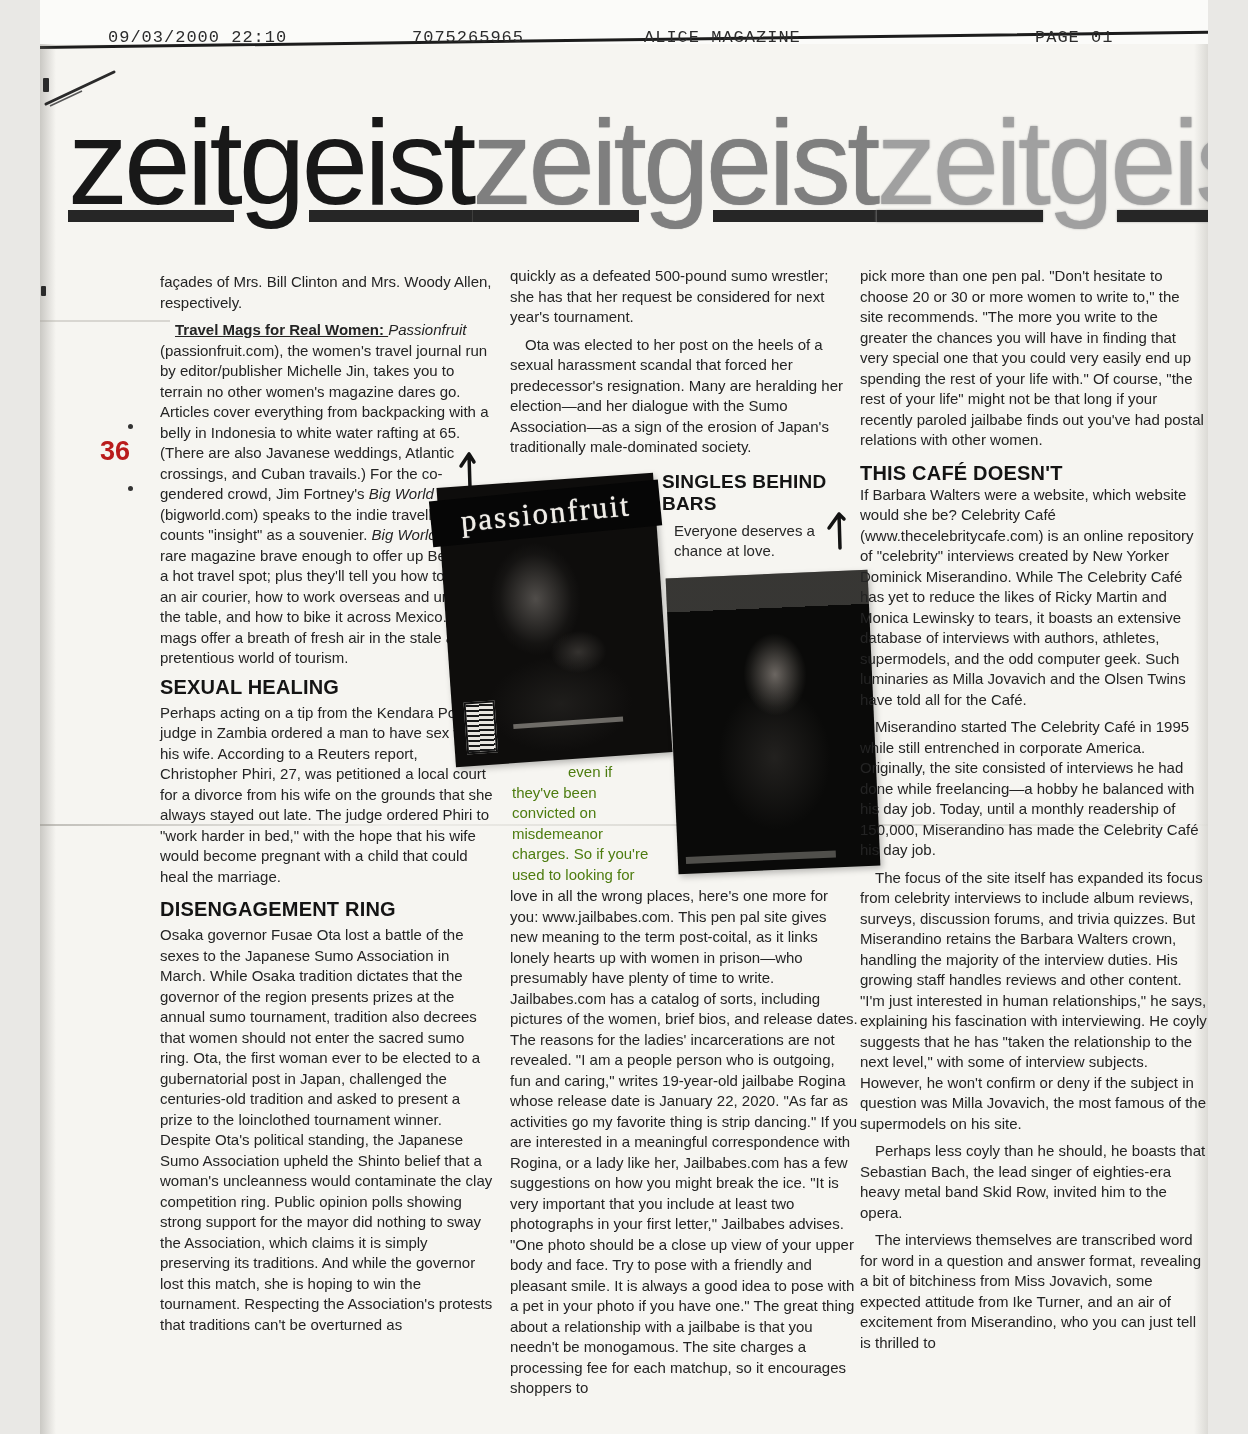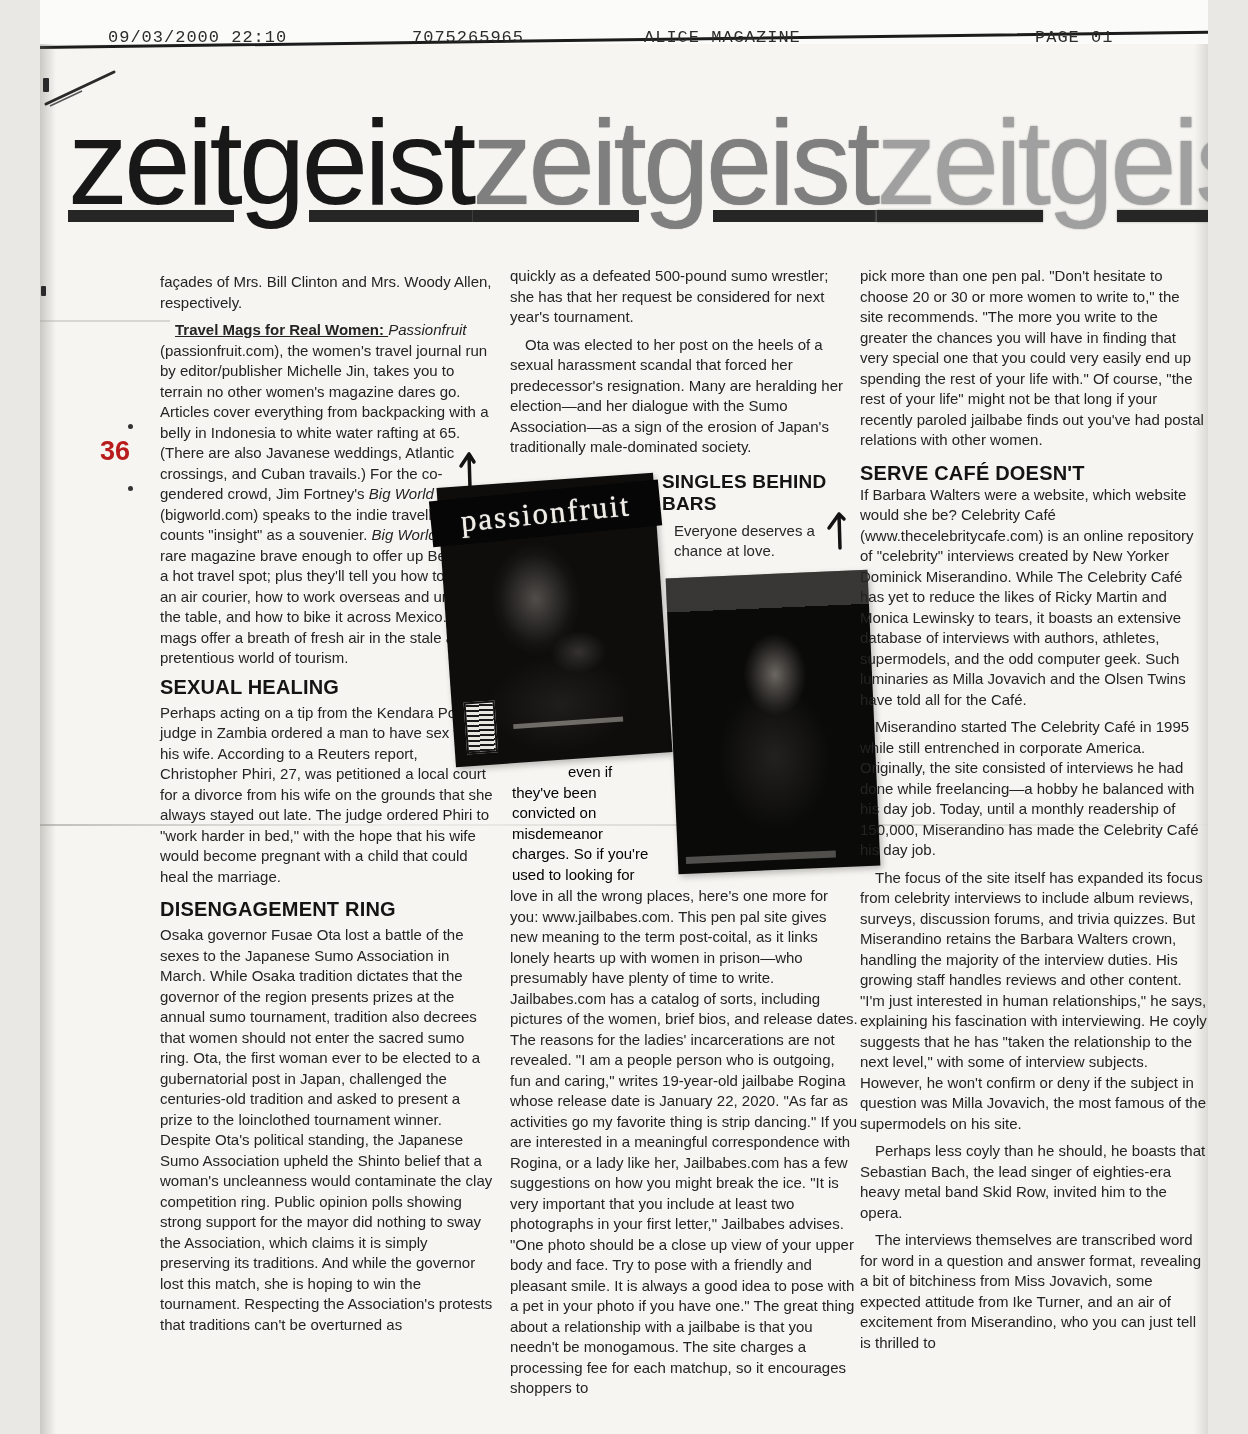--- a/index.html
+++ b/index.html
@@ -70,21 +70,21 @@
       radial-gradient(ellipse 70px 90px at 50% 62%,rgba(80,76,72,.35),transparent 80%),
       #0a0a09;
     box-shadow:2px 3px 6px rgba(0,0,0,.25);}
   .jb-caption{position:absolute;left:8px;bottom:10px;width:150px;height:7px;
     background:rgba(185,182,175,.4);}
   .feature-head{position:absolute;left:622px;top:471px;width:180px;}
   .feature-head .heading{font-size:19px;line-height:22px;}
   .feature-sub{margin-top:6px;padding-left:12px;font-size:15px;line-height:20px;width:155px;}
 
   
-  .wrap-col{position:absolute;left:472px;top:762px;width:185px;font-size:15px;line-height:20.6px;color:#000000;}
+  .wrap-col{position:absolute;left:472px;top:762px;width:185px;font-size:15px;line-height:20.6px;color:#4d7c0f;}
   .wrap-col .l0{padding-left:56px;}
 
   
   .pen{position:absolute;}
   svg{display:block;}
 </style>
 </head>
 <body>
 
 <div id="page">
@@ -168,21 +168,21 @@
     <div>charges.  So if you're</div>
     <div>used to looking for</div>
   </div>
 
   <div class="col" style="left:470px;top:886px;width:348px;">
     <p><span>love in all the wrong places, here's one more for you: www.jailbabes.com.  This pen pal site gives new meaning to the term post-coital, as it links lonely hearts up with women in prison—who presumably have plenty of time to write. Jailbabes.com has a catalog of sorts, including pictures of the women, brief bios, and release dates.  The reasons for the ladies' incarcerations are not revealed.  "I am a people person who is outgoing, fun and caring," writes 19-year-old jailbabe Rogina whose release date  is January 22, 2020. "As far as activities go my favorite thing is strip dancing."  If you are interested in a meaningful correspondence with Rogina, or a lady like her, Jailbabes.com has a few suggestions on how you might break the ice. "It is very important that you include at least two photographs in your first letter," Jailbabes advises. "One photo should be a close up view of your upper body and face. Try to pose with a friendly and pleasant smile. It is always a good idea to pose with a pet in your photo if you have one."  The great thing about a relationship with a jailbabe is that you needn't be monogamous.  The site charges a processing fee for each matchup, so it encourages shoppers to</span></p>
   </div>
 
   <div class="col" style="left:820px;top:266px;width:347px;">
     <p><span>pick more than one pen pal.  "Don't hesitate to choose 20 or 30 or more women to write to," the site recommends. "The more you write to the greater the chances you will have in finding that very special one that you could very easily end up spending the rest of your life with."  Of course, "the rest of your life" might not be that long if your recently paroled jailbabe finds out you've had postal relations with other women.</span></p>
-    <div class="heading mt">SERVE CAFÉ DOESN'T</div>
+    <div class="heading mt">THIS CAFÉ DOESN'T</div>
     <p><span>If Barbara Walters were a website, which website would she be? Celebrity Café (www.thecelebritycafe.com) is an online repository of "celebrity" interviews created by New Yorker Dominick Miserandino.  While The Celebrity Café has yet to reduce the likes of Ricky Martin and Monica Lewinsky to tears, it boasts an extensive database of interviews with authors, athletes, supermodels, and the odd computer geek.  Such luminaries as Milla Jovavich and the Olsen Twins have told all for the Café.</span></p>
     <p class="ind"><span>Miserandino started The Celebrity Café in 1995 while still entrenched in corporate America.  Originally, the site consisted of interviews he had done while freelancing—a hobby he balanced with his day job. Today, until a monthly readership of 150,000, Miserandino has made the Celebrity Café his day job.</span></p>
     <p class="ind"><span>The focus of the site itself has expanded its focus from celebrity interviews to include album reviews, surveys, discussion forums, and trivia quizzes.  But Miserandino retains the Barbara Walters crown, handling the majority of the interview duties. His growing staff handles reviews and other content.  "I'm just interested in human relationships," he says, explaining his fascination with interviewing. He coyly suggests that he has "taken the relationship to the next level," with some of interview subjects. However, he won't confirm or deny if the subject in question was Milla Jovavich, the most famous of the supermodels on his site.</span></p>
     <p class="ind"><span>Perhaps less coyly than he should, he boasts that Sebastian Bach, the lead singer of eighties-era heavy metal band Skid Row, invited him to the opera.</span></p>
     <p class="ind"><span>The interviews themselves are transcribed word for word in a question and answer format, revealing a bit of bitchiness from Miss Jovavich, some expected attitude from Ike Turner, and an air of excitement from Miserandino, who you can just tell is thrilled to</span></p>
   </div>
 
 </div>
 
 </body></html>

